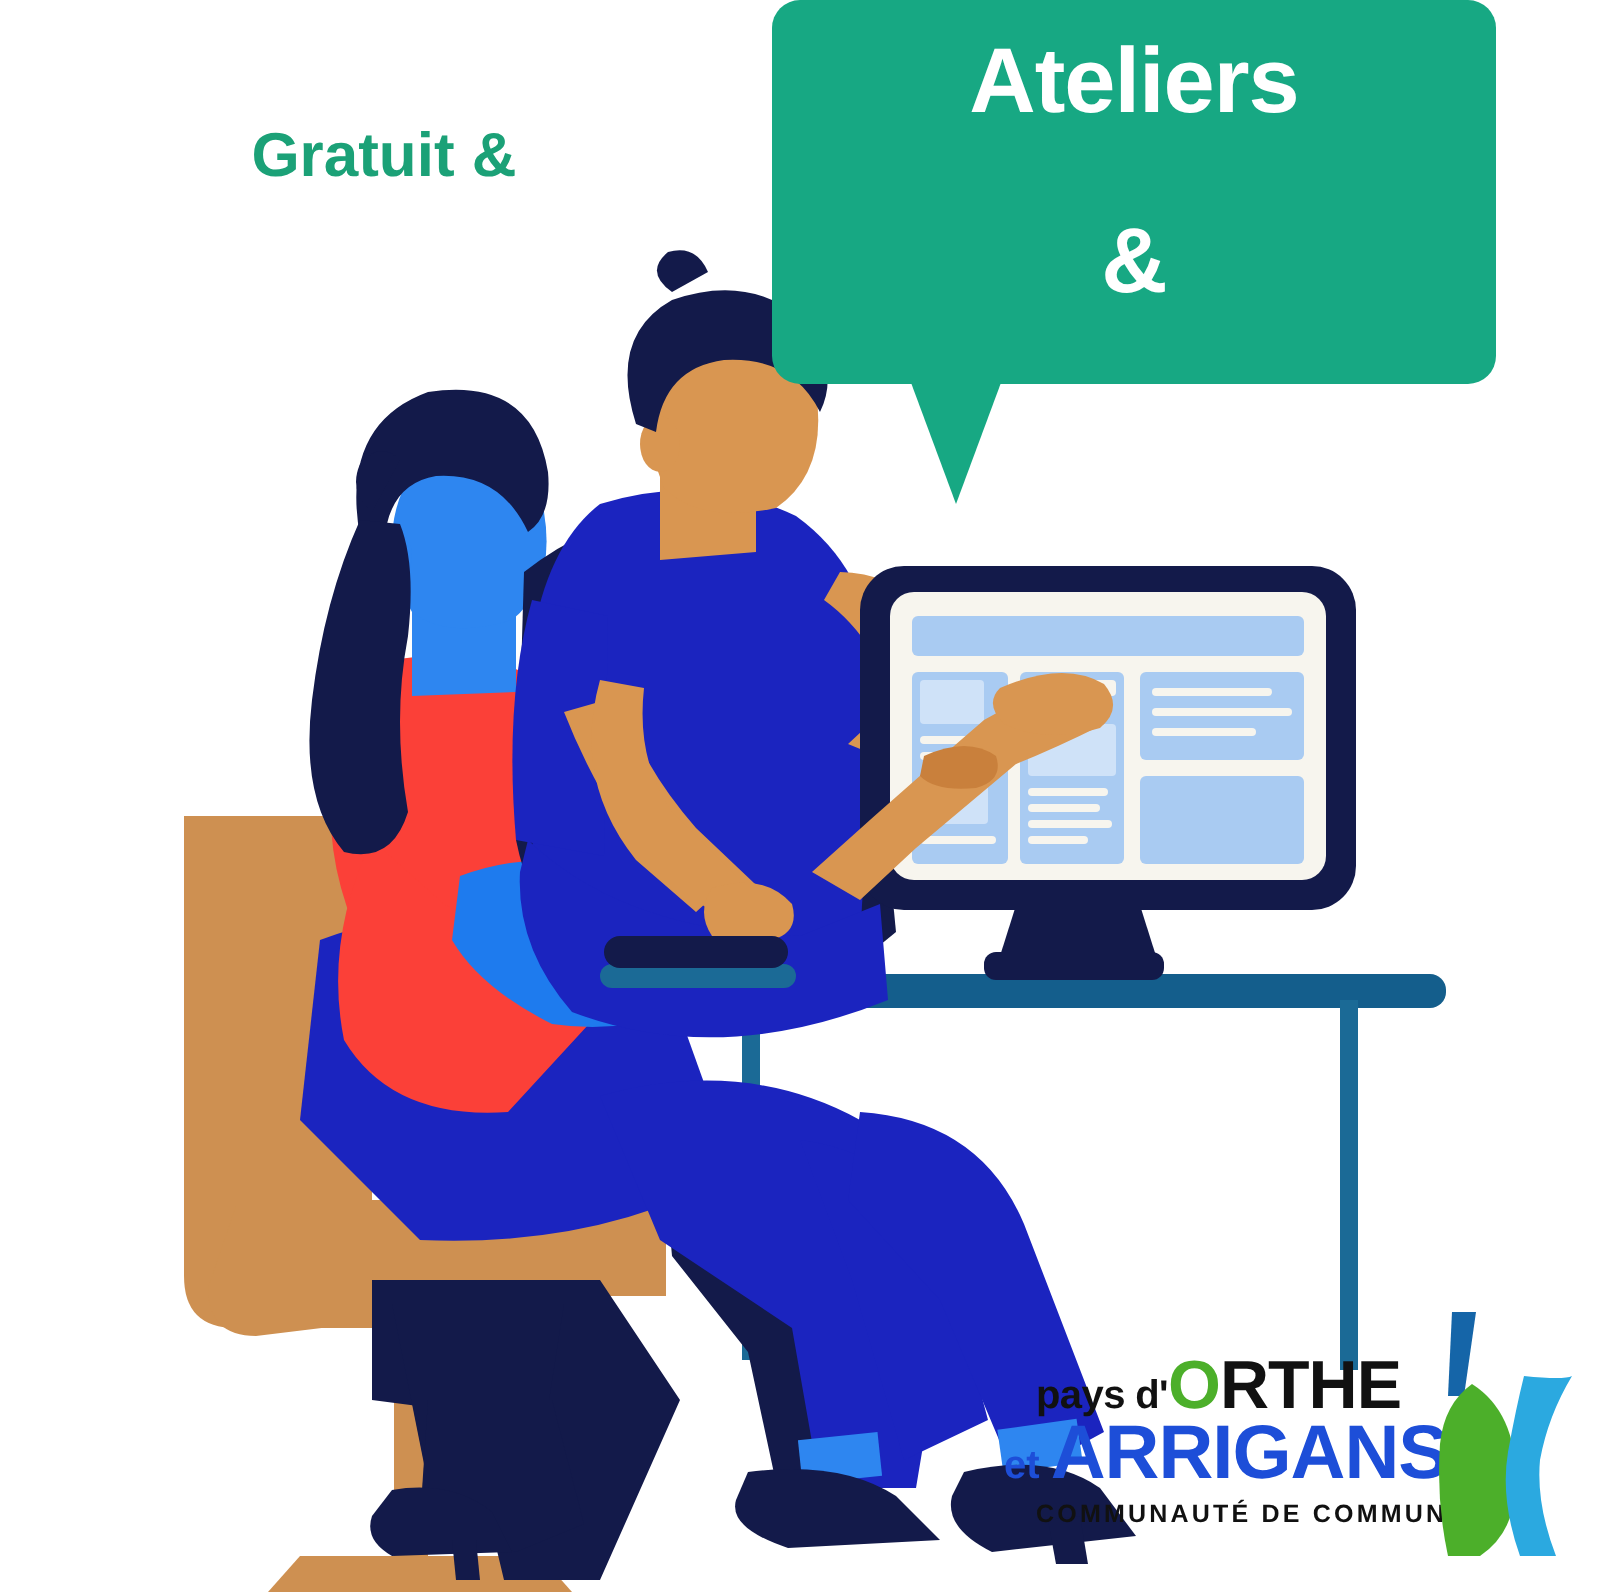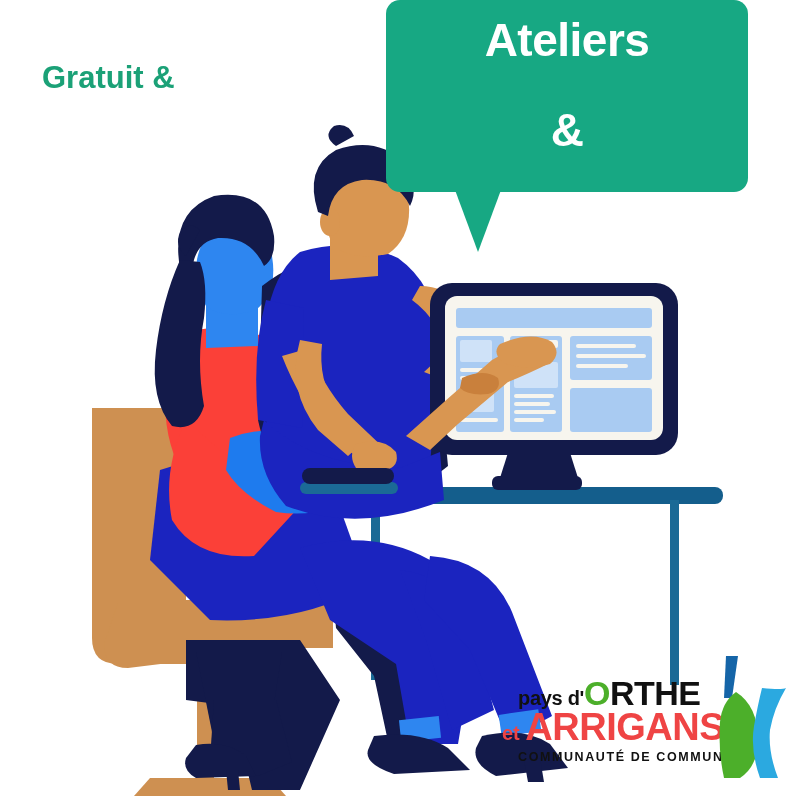--- a/index.html
+++ b/index.html
@@ -54,21 +54,21 @@
     border-right: 23px solid transparent;
     border-top: 62px solid #17A883;
   }
 
   
   .headline {
     position: absolute;
     left: 42px;
     top: 58px;
     width: 300px;
-    text-align: left;
+    text-align: center;
     color: #1BA177;
     font-weight: bold;
     font-size: 31px;
     line-height: 1.28;
   }
   .headline div { white-space: nowrap; }
 
   
   .illus {
     position: absolute;
@@ -108,21 +108,21 @@
     font-size: 34px;
     letter-spacing: -0.5px;
   }
   .logo-l1 .greenO { color: #4CAF2A; }
   .logo-l2 {
     position: absolute;
     left: -8px;
     top: 48px;
     font-size: 20px;
     font-weight: bold;
-    color: #ef4444;
+    color: #1d4ed8;
     white-space: nowrap;
   }
   .logo-l2 .big {
     font-size: 38px;
     letter-spacing: -0.5px;
   }
   .logo-l3 {
     position: absolute;
     left: 8px;
     top: 92px;

